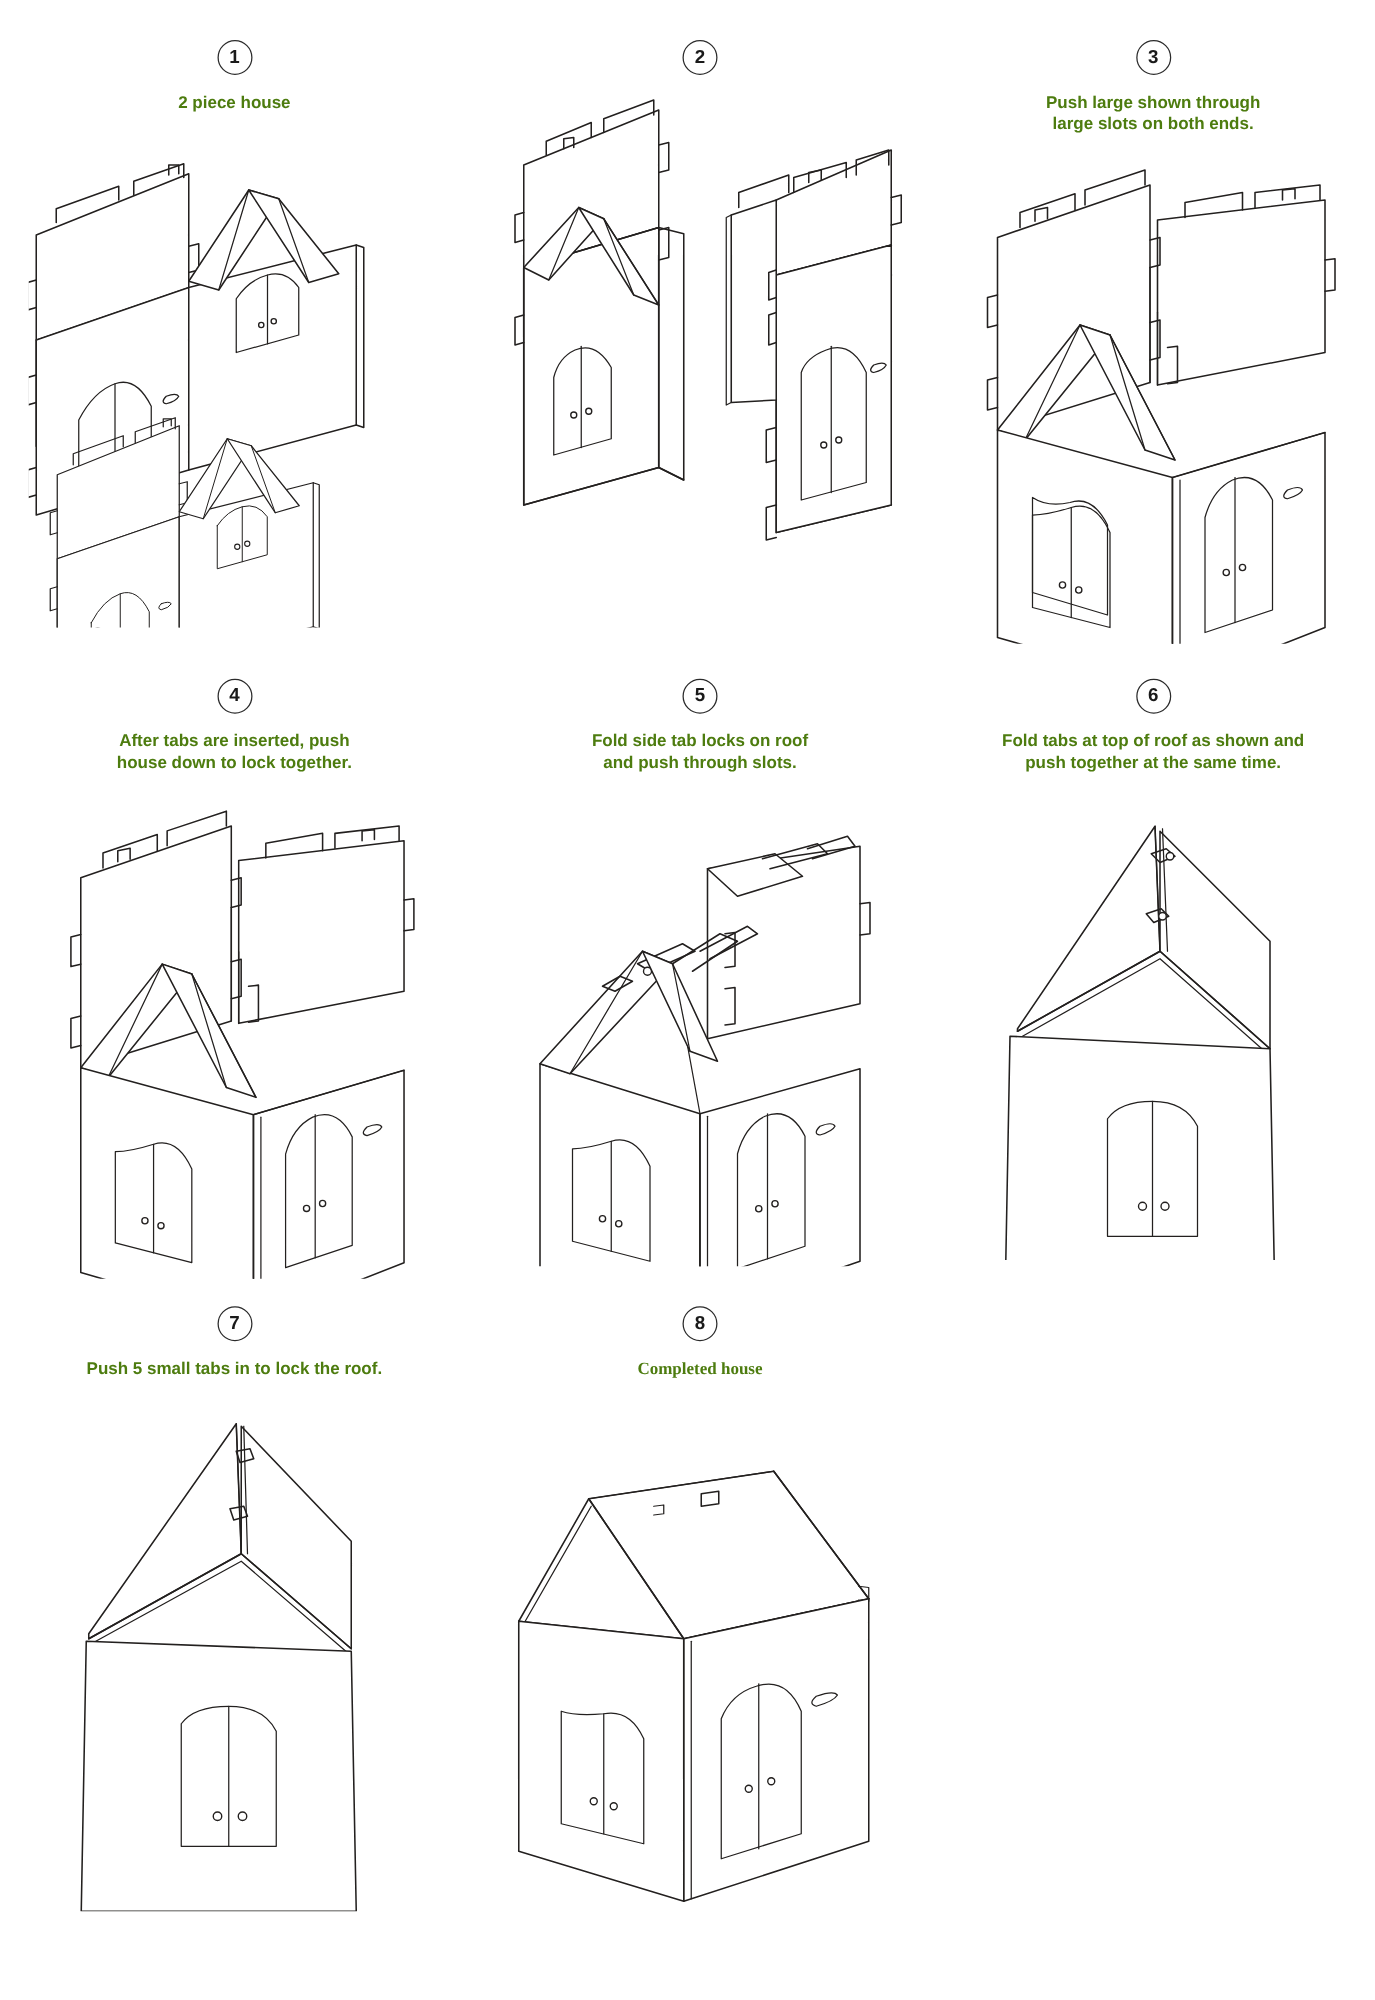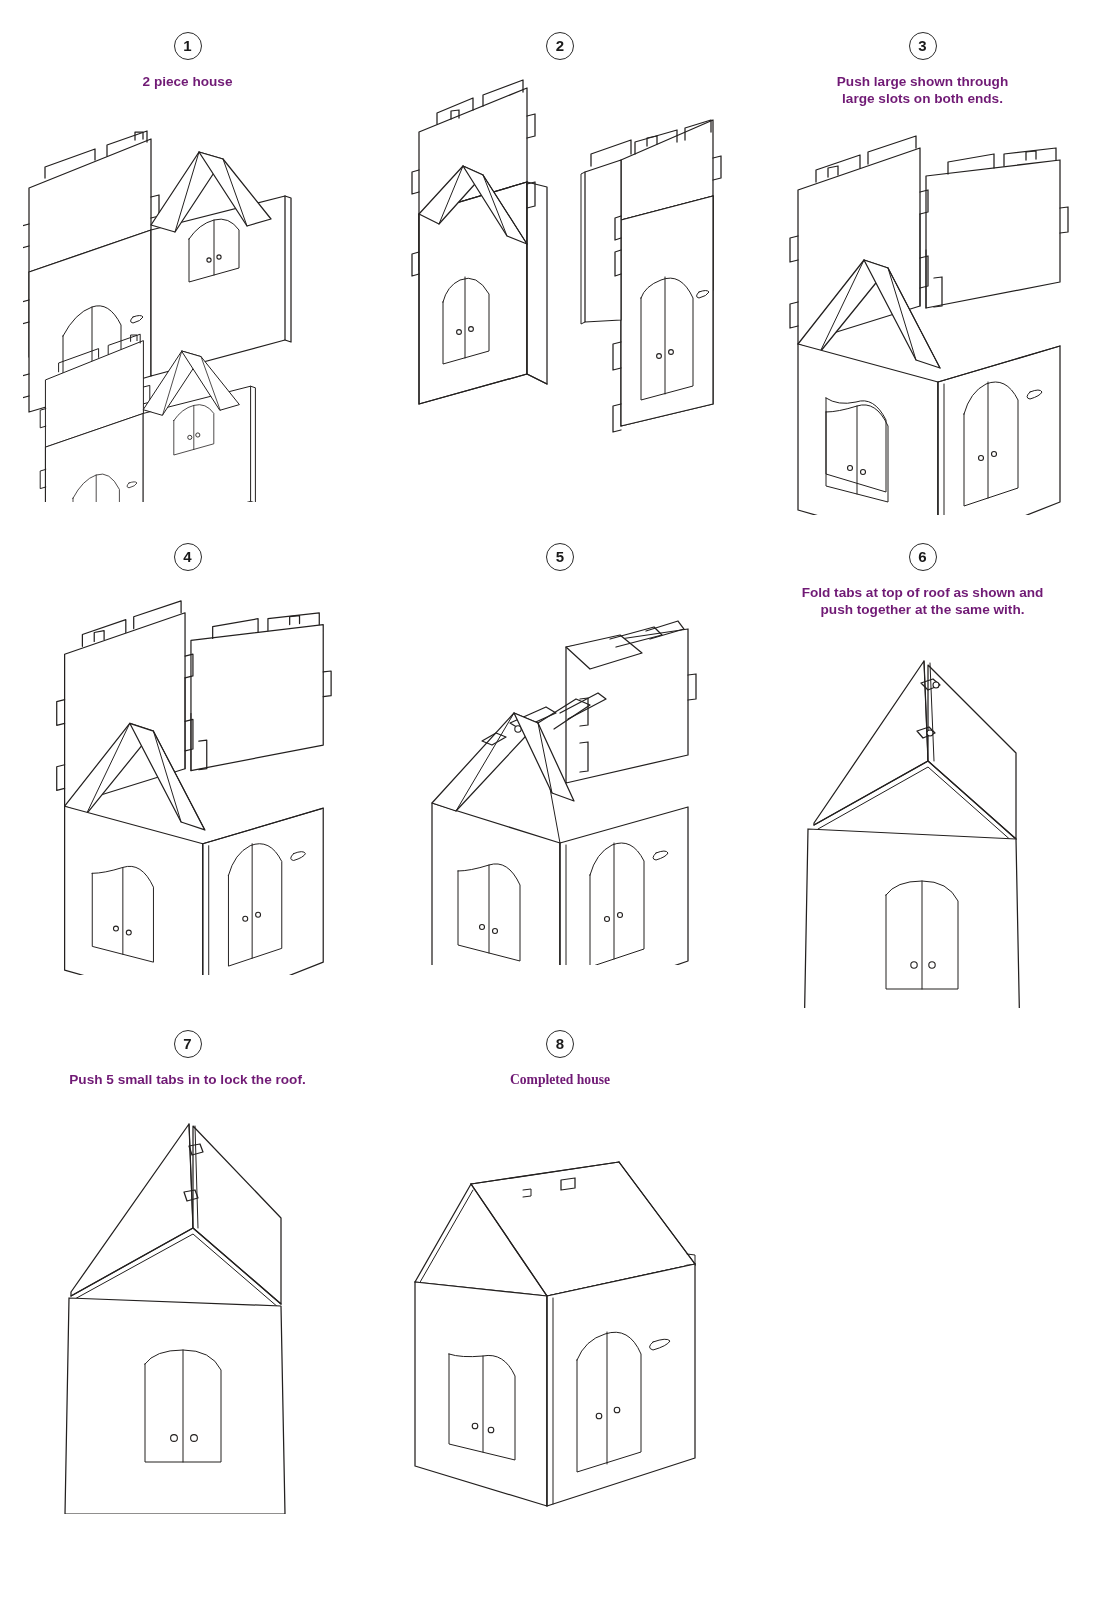--- a/index.html
+++ b/index.html
@@ -44,21 +44,21 @@
     text-align: center;
     color: #1a1a1a;
     letter-spacing: 0;
   }
   .step-caption {
     margin-top: 13px;
     font-size: 13.6px;
     font-weight: 700;
     line-height: 1.28;
     text-align: center;
-    color: #701a75;
+    color: #4d7c0f;
     white-space: pre-line;
   }
   .figure {
     display: block;
     margin: 0 auto;
   }
   .fig-wrap {
     display: flex;
     justify-content: center;
     align-items: flex-start;
@@ -318,20 +318,22 @@
       </div>
     </div>
   </div>
 
   <div class="row" style="margin-top:20px;">
 
     <div class="step" style="width:375px;padding-top:8px;">
       <div class="step-head">
         <span class="step-num">4</span>
       </div>
+      <div class="step-caption" style="padding:0 45px;">After tabs are inserted, push
+house down to lock together.</div>
       <div class="fig-wrap" style="margin-top:24px;">
         <svg class="figure" width="320" height="380" viewBox="0 0 310 385">
           <g>
             <path class="face" d="M30 60 L152 18 L152 176 L30 214 Z"></path>
             <path class="face" d="M158 46 L292 30 L292 152 L158 178 Z"></path>
             <path class="ln" d="M48 52 L48 40 L92 25 L92 38"></path>
             <path class="ln" d="M100 34 L100 22 L148 6 L148 18"></path>
             <path class="ln" d="M60 47 L60 38 L70 36 L70 45"></path>
             <path class="ln" d="M180 44 L180 32 L226 24 L226 38"></path>
             <path class="ln" d="M236 36 L236 24 L288 18 L288 30"></path>
@@ -365,20 +367,22 @@
             <path class="thin" d="M176 254 L176 418"></path>
           </g>
         </svg>
       </div>
     </div>
 
     <div class="step" style="width:370px;padding-top:8px;">
       <div class="step-head">
         <span class="step-num">5</span>
       </div>
+      <div class="step-caption" style="padding:0 55px;">Fold side tab locks on roof
+and push through slots.</div>
       <div class="fig-wrap" style="margin-top:24px;">
         <svg class="figure" width="300" height="370" viewBox="0 0 300 370">
           <g>
 
             <path class="face" d="M22 208 L150 248 L150 410 L22 372 Z"></path>
 
             <path class="face" d="M150 248 L278 212 L278 366 L150 410 Z"></path>
             <path class="thin" d="M150 248 L150 410"></path>
             <path class="thin" d="M156 250 L156 408"></path>
 
@@ -417,21 +421,21 @@
           </g>
         </svg>
       </div>
     </div>
 
     <div class="step" style="width:355px;padding-top:8px;">
       <div class="step-head">
         <span class="step-num">6</span>
       </div>
       <div class="step-caption" style="padding:0 18px;">Fold tabs at top of roof as shown and
-push together at the same with.</div>
+push together at the same time.</div>
       <div class="fig-wrap" style="margin-top:24px;">
         <svg class="figure" width="290" height="365" viewBox="0 0 290 365">
           <g>
 
             <path class="face" d="M36 182 L146 20 L152 24 L44 186 Z" style="fill:none;stroke:none"></path>
             <path class="face" d="M36 180 L146 18 L150 118 L36 182 Z"></path>
 
             <path class="face" d="M150 22 L238 110 L238 196 L150 118 Z"></path>
 
             <path class="thin" d="M146 18 L150 118"></path>

